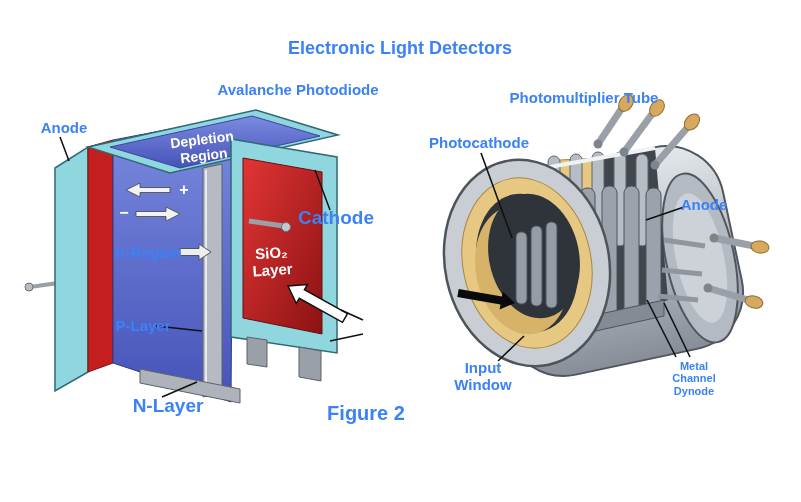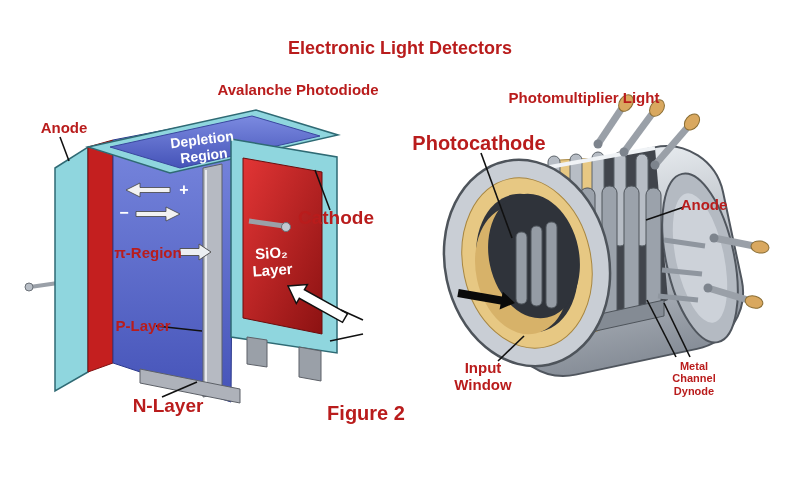--- a/index.html
+++ b/index.html
@@ -1,19 +1,19 @@
 <!DOCTYPE html>
 <html><head>
 <meta charset="utf-8">
 <style>
   html,body{margin:0;padding:0;background:#fff;}
   .stage{position:relative;width:801px;height:502px;background:#ffffff;overflow:hidden;
          font-family:"Liberation Sans",sans-serif;}
   .stage svg{position:absolute;left:0;top:0;}
-  .lbl{position:absolute;transform:translate(-50%,-50%);font-weight:bold;color:#b91c1c;
+  .lbl{position:absolute;transform:translate(-50%,-50%);font-weight:bold;color:#3b82f6;
        text-align:center;white-space:pre-line;line-height:1.12;}
   .lbl.white{color:#ffffff;}
   .lbl.rot7{transform:translate(-50%,-50%) rotate(-7deg);}
   .lbl.rot4{transform:translate(-50%,-50%) rotate(-4deg);}
 </style>
 </head>
 <body>
 
 <div class="stage">
 
@@ -174,35 +174,35 @@
         <line x1="684" y1="207" x2="646" y2="220"></line>
         <line x1="498" y1="361" x2="524" y2="336"></line>
         <line x1="676" y1="357" x2="647" y2="300"></line>
         <line x1="690" y1="357" x2="664" y2="303"></line>
       </g>
     </g>
   </svg>
 
   <div class="lbl" style="left:400px;top:48px;font-size:18px">Electronic Light Detectors</div>
   <div class="lbl" style="left:298px;top:90px;font-size:15px">Avalanche Photodiode</div>
-  <div class="lbl" style="left:584px;top:98px;font-size:15px">Photomultiplier Light</div>
+  <div class="lbl" style="left:584px;top:98px;font-size:15px">Photomultiplier Tube</div>
 
   <div class="lbl" style="left:64px;top:128px;font-size:15px">Anode</div>
   <div class="lbl white rot7" style="left:203px;top:148px;font-size:14px">Depletion
 Region</div>
   <div class="lbl white" style="left:184px;top:190px;font-size:16px">+</div>
   <div class="lbl white" style="left:124px;top:213px;font-size:16px">−</div>
   <div class="lbl" style="left:148px;top:253px;font-size:15px">π-Region</div>
   <div class="lbl" style="left:336px;top:218px;font-size:19px">Cathode</div>
   <div class="lbl white rot4" style="left:272px;top:262px;font-size:15px">SiO₂
 Layer</div>
   <div class="lbl" style="left:143px;top:326px;font-size:15px">P-Layer</div>
   <div class="lbl" style="left:168px;top:406px;font-size:19px">N-Layer</div>
   <div class="lbl" style="left:366px;top:413px;font-size:20px">Figure 2</div>
 
-  <div class="lbl" style="left:479px;top:143px;font-size:20px">Photocathode</div>
+  <div class="lbl" style="left:479px;top:143px;font-size:15px">Photocathode</div>
   <div class="lbl" style="left:704px;top:205px;font-size:15px">Anode</div>
   <div class="lbl" style="left:483px;top:377px;font-size:15px">Input
 Window</div>
   <div class="lbl" style="left:694px;top:378px;font-size:11px">Metal
 Channel
 Dynode</div>
 </div>
 
 </body></html>

